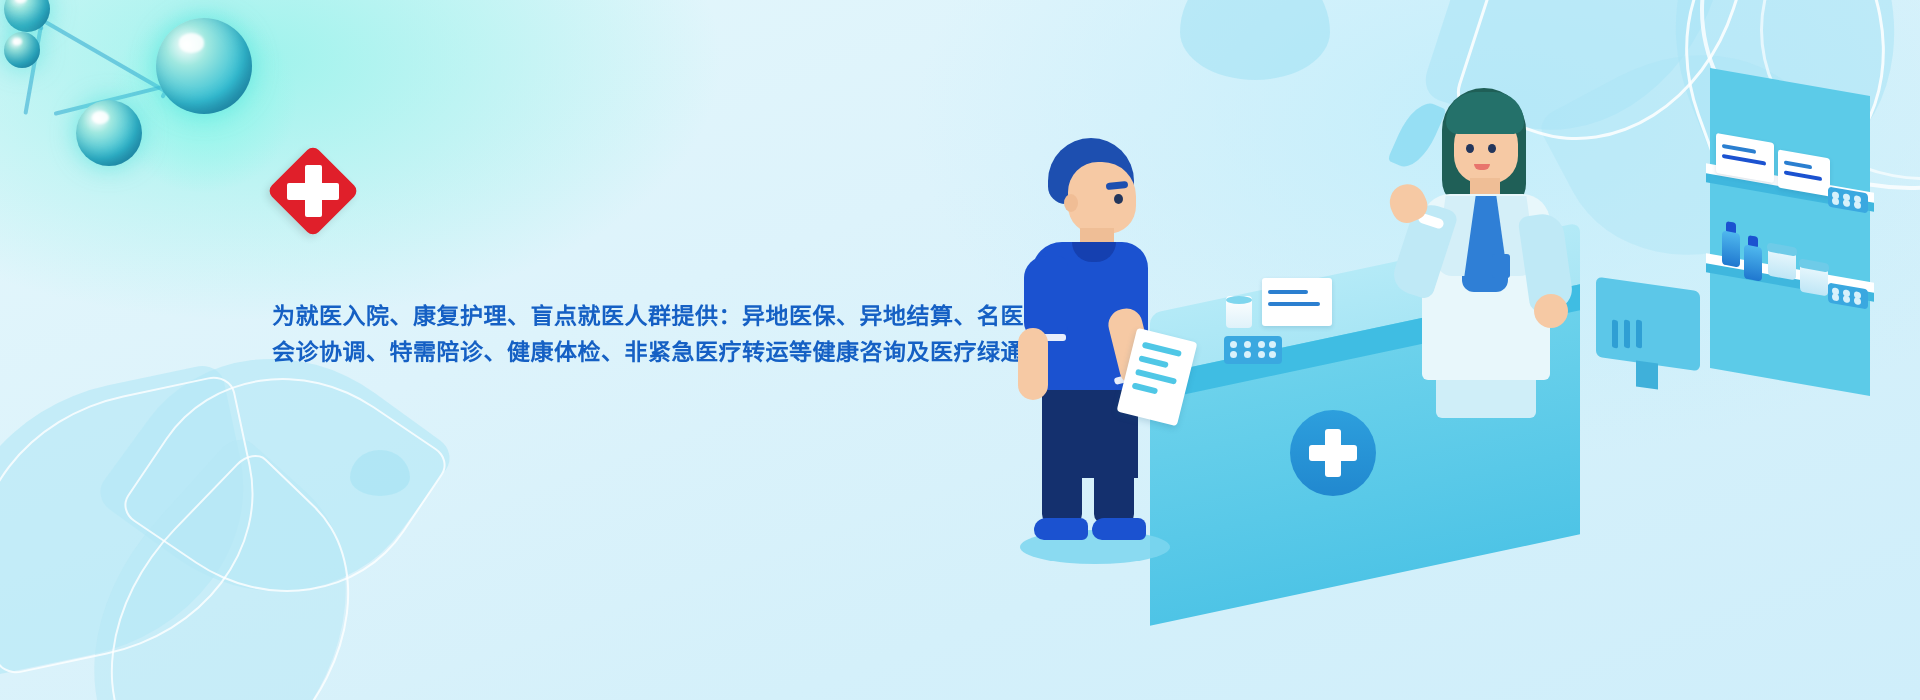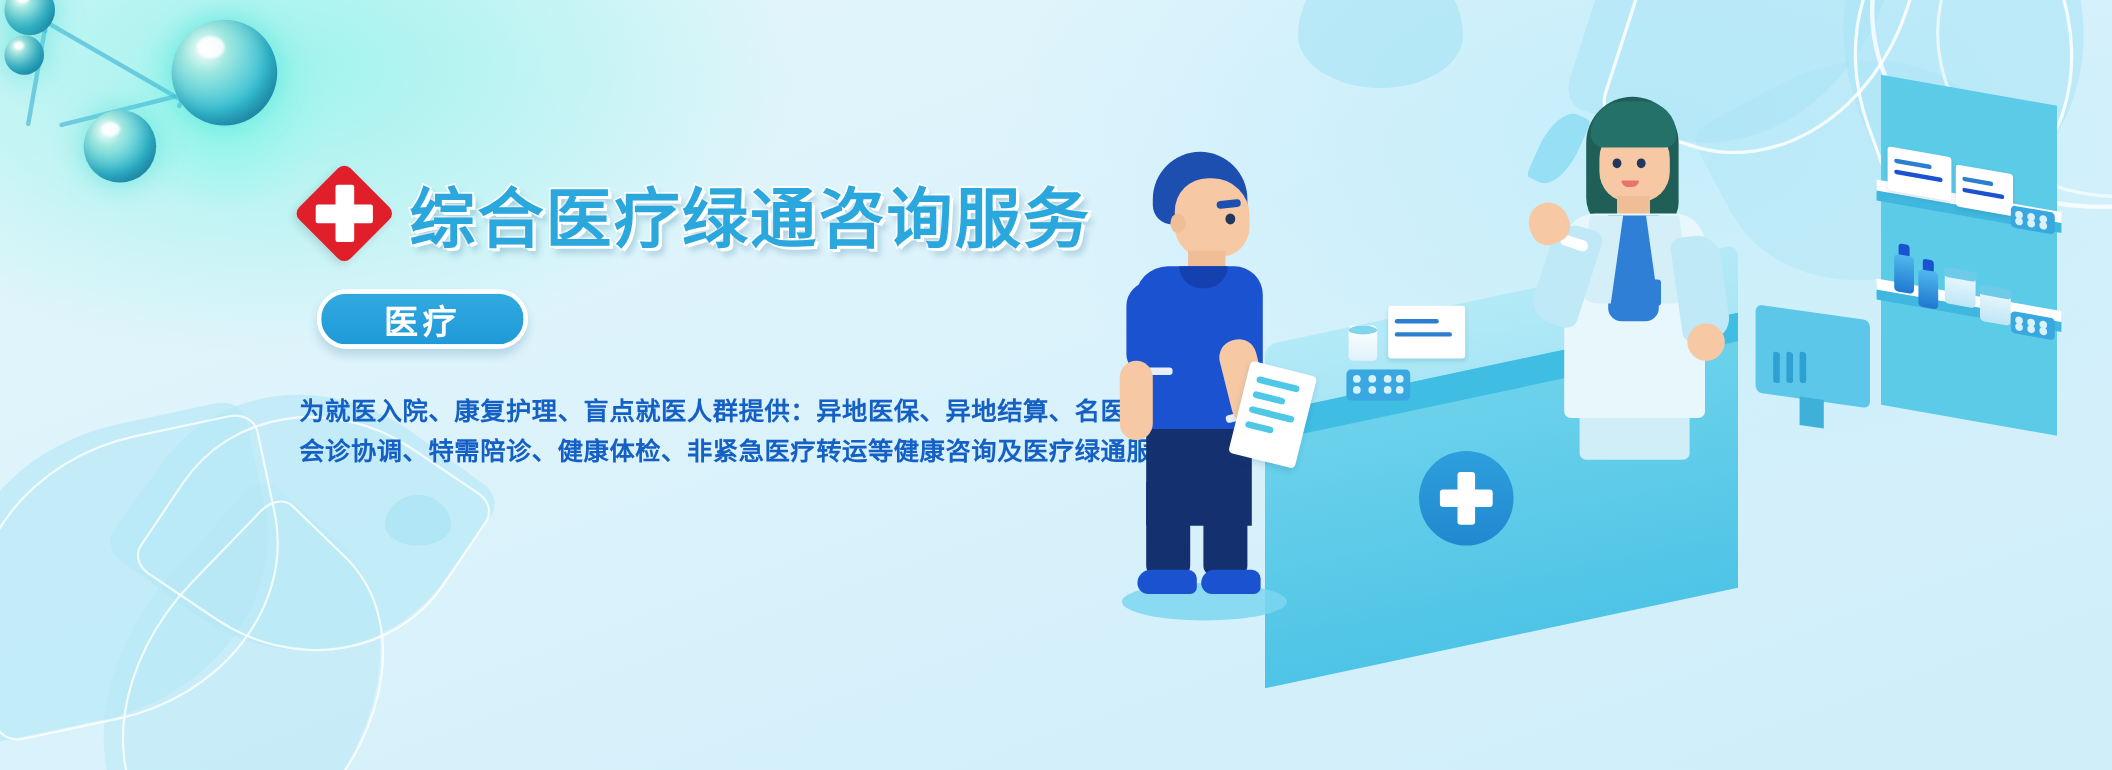--- a/index.html
+++ b/index.html
@@ -233,25 +233,23 @@
   </div>
 
   <div class="content">
 
     <div class="title-row">
       <div class="cross-logo">
         <div class="diamond"></div>
         <div class="plus-v"></div>
         <div class="plus-h"></div>
       </div>
-      <div class="main-title">综合医疗绿通咨询服务</div>
     </div>
 
     <div class="pills">
-      <div class="pill pill-1">医疗</div>
     </div>
 
     <div class="desc">
       <div>为就医入院、康复护理、盲点就医人群提供：异地医保、异地结算、名医预约</div>
       <div>会诊协调、特需陪诊、健康体检、非紧急医疗转运等健康咨询及医疗绿通服务。</div>
     </div>
 
   </div>
 
   <div class="scene">

